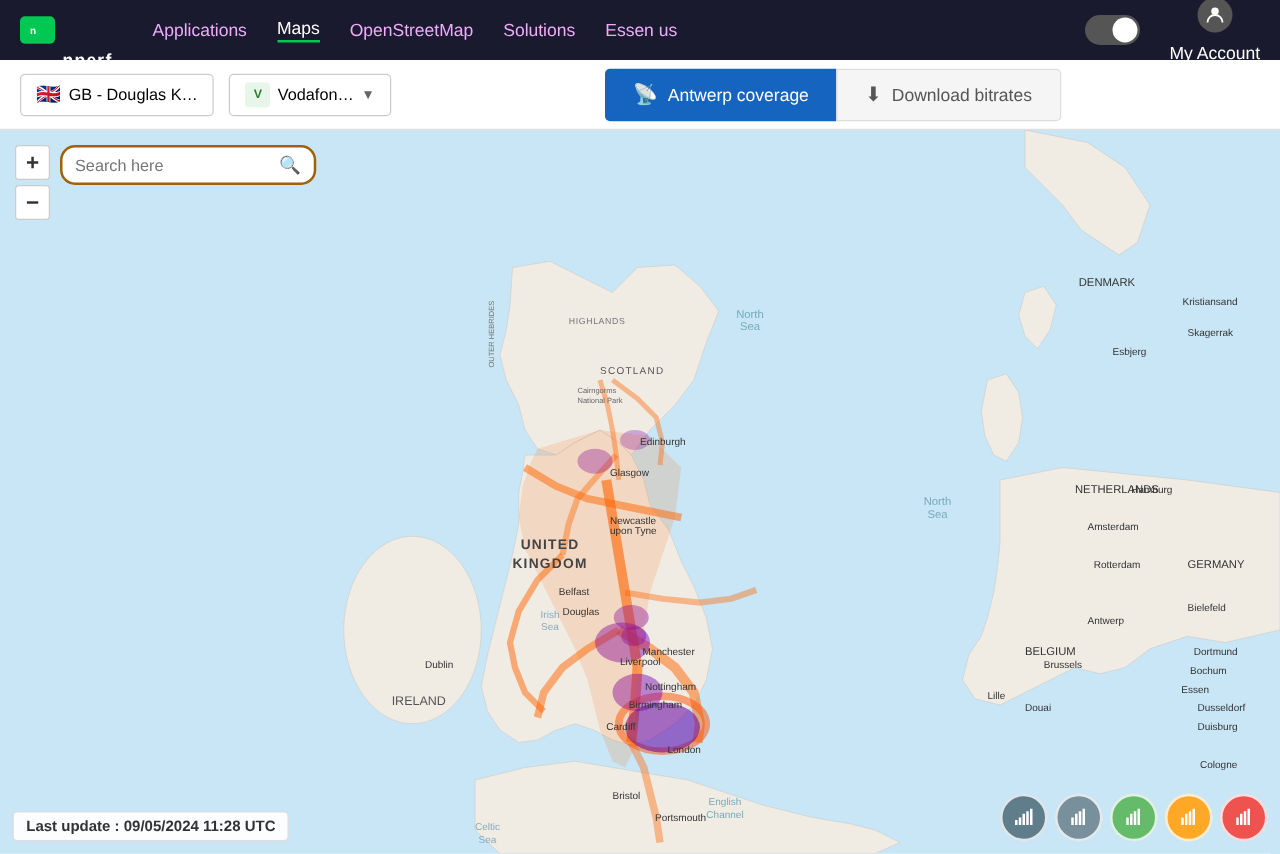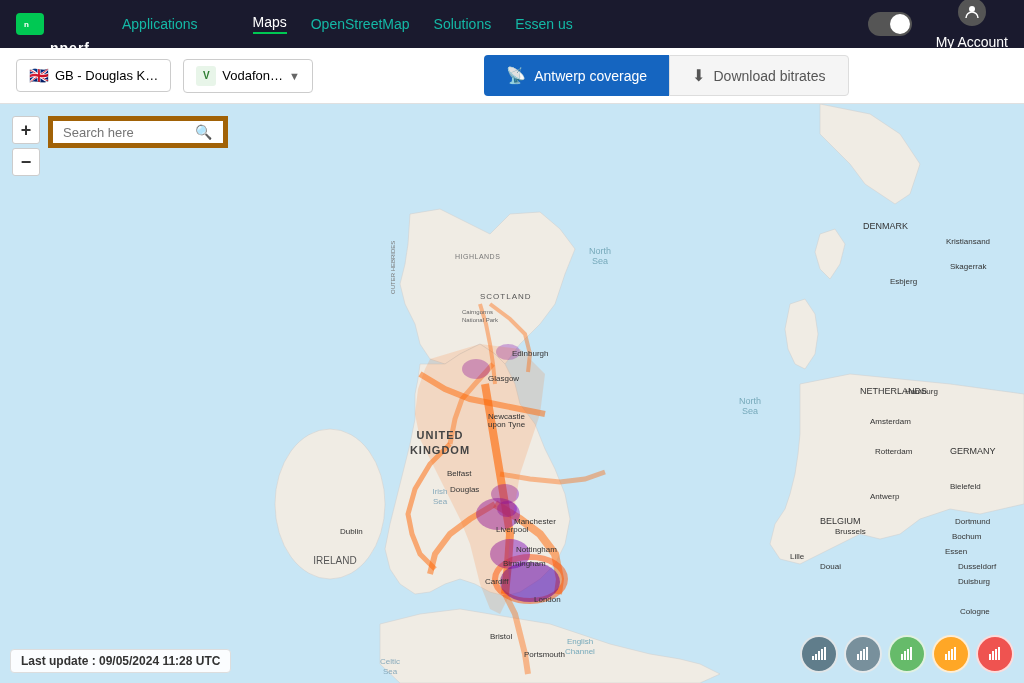--- a/index.html
+++ b/index.html
@@ -9,22 +9,22 @@
     .navbar {
       display: flex; align-items: center; background: #1a1a2e; height: 48px;
       padding: 0 16px; gap: 24px; color: #fff;
     }
     .nav-logo { display: flex; align-items: center; gap: 6px; margin-right: 8px; }
     .nav-logo-box {
       background: #00c853; border-radius: 4px; width: 28px; height: 22px;
       display: flex; align-items: center; justify-content: center;
     }
     .nav-logo-text { color: #fff; font-weight: 700; font-size: 14px; letter-spacing: 1px; margin-top: 48px; }
-    .nav-link { color: #14b8a6; font-size: 14px; cursor: pointer; text-decoration: none; }
-    .nav-link.active { color: #fff; border-bottom: 2px solid #00c853; padding-bottom: 2px; margin-left: 31px; }
+    .nav-link { color: #f0abfc; font-size: 14px; cursor: pointer; text-decoration: none; }
+    .nav-link.active { color: #fff; border-bottom: 2px solid #00c853; padding-bottom: 2px; }
     .nav-spacer { flex: 1; }
     .theme-toggle {
       background: #555; border-radius: 12px; width: 44px; height: 24px;
       display: flex; align-items: center; padding: 2px; cursor: pointer;
       position: relative;
     }
     .theme-toggle-knob {
       background: #fff; border-radius: 50%; width: 20px; height: 20px;
       margin-left: auto;
     }
@@ -83,22 +83,22 @@
       position: absolute; top: 12px; left: 12px; z-index: 20; display: flex; flex-direction: column; gap: 4px;
     }
     .zoom-btn {
       width: 28px; height: 28px; background: #fff; border: 1px solid #ccc;
       display: flex; align-items: center; justify-content: center;
       cursor: pointer; font-size: 18px; font-weight: bold; color: #333;
       border-radius: 3px;
     }
     .search-bar {
       position: absolute; top: 12px; left: 48px; z-index: 20;
-      display: flex; align-items: center; background: #fff; border: 5px solid #a16207;
-      border-radius: 0; padding: 0 10px; width: 180px; height: 32px;
+      display: flex; align-items: center; background: #fff; border: 2px solid #a16207;
+      border-radius: 12px; padding: 0 10px; width: 205px; height: 32px;
     }
     .search-bar input {
       border: none; outline: none; font-size: 13px; width: 100%; color: #999;
     }
     .search-icon { color: #999; font-size: 14px; }
 
     
     .map-legend {
       position: absolute; bottom: 10px; right: 10px; z-index: 20;
       display: flex; gap: 6px; align-items: center;

